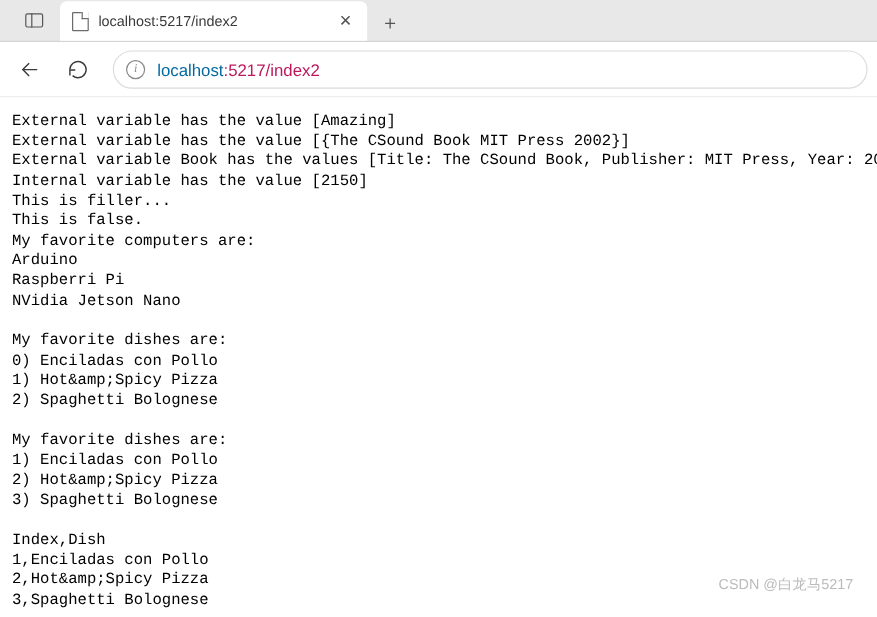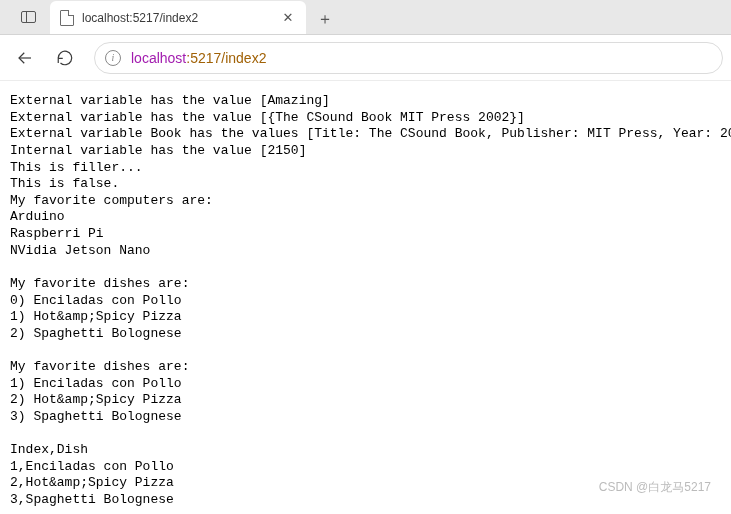--- a/index.html
+++ b/index.html
@@ -130,22 +130,22 @@
       border: 1.3px solid #888;
       border-radius: 50%;
       display: flex;
       align-items: center;
       justify-content: center;
       font-size: 10px;
       color: #888;
       font-family: serif;
       font-style: italic;
     }
-    .url-host { color: #a21caf; }
-    .url-rest { color: #a16207; }
+    .url-host { color: #0369a1; }
+    .url-rest { color: #be185d; }
     .content {
       padding: 12px 10px;
       font-family: "Courier New", Courier, monospace;
       font-size: 13px;
       line-height: 1.28;
       color: #000;
       white-space: pre;
     }
     .watermark {
       position: absolute;

